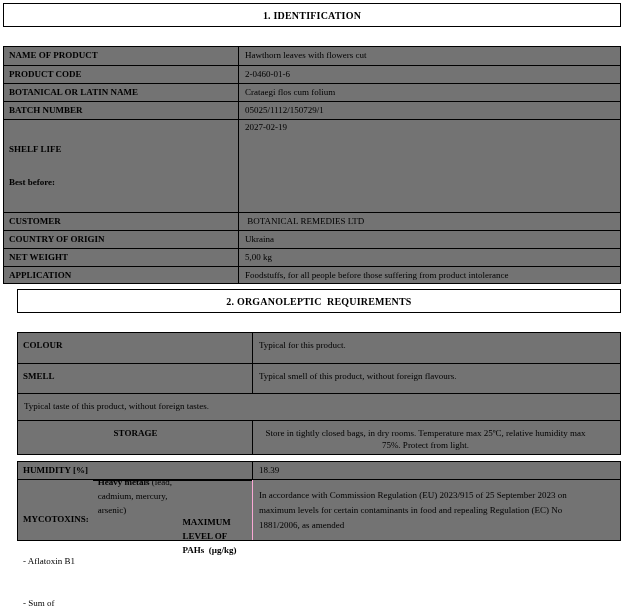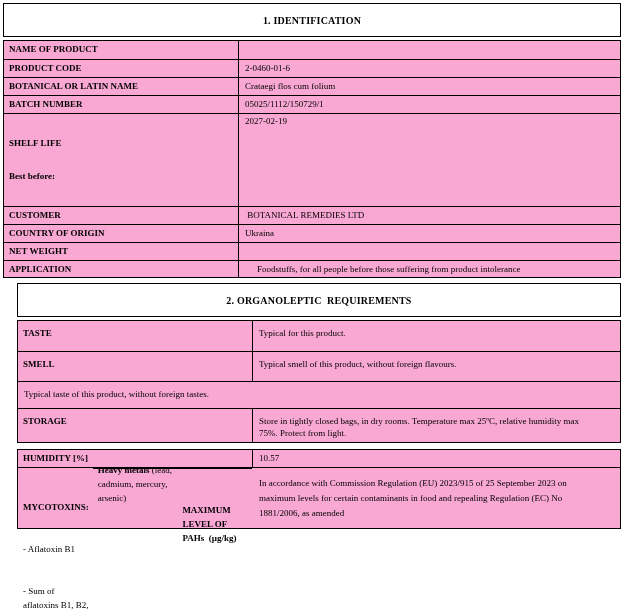--- a/index.html
+++ b/index.html
@@ -7,56 +7,56 @@
   body {
     width: 625px; height: 613px;
     font-family: "Liberation Serif", "DejaVu Serif", serif;
     color: #000;
     overflow: hidden;
   }
   .page { padding: 3px 4px 0 3px; }
 
   .sec-header {
     border: 1.5px solid #000;
-    height: 34px;
+    height: 24px;
     display: flex; align-items: center; justify-content: center;
     font-weight: bold; font-size: 10px;
-    margin-bottom: 3px;
+    margin-bottom: 19px;
     white-space: pre-wrap;
     letter-spacing: 0.2px;
   }
-  .tbl { border: 1.5px solid #000; background: #f9a8d4; }
+  .tbl { border: 1.5px solid #000; background: #737373; }
   .section { margin-bottom: 5px; }
   .section.gap7 { margin-bottom: 6px; padding-left: 14px; }
 
   .row { display: flex; border-top: 1px solid #000; }
   .row:first-child { border-top: none; }
   .lab {
     width: 235px; flex: 0 0 235px;
     border-right: 1px solid #000;
     padding: 2px 4px 2px 5px;
     font-weight: bold;
   }
   .val { flex: 1; padding: 2px 4px 2px 6px; }
   .lab, .val, .bcell, .note { font-size: 9px; line-height: 12px; white-space: pre-wrap; }
   .sublabel { font-weight: bold; }
 
   
-  .r16 { min-height: 16px; gap: 12px; }
+  .r16 { min-height: 16px; }
   .r17 { min-height: 17px; }
   .r18 { min-height: 18px; }
   .r24 { min-height: 24px; }
   .r24 .lab, .r24 .val { line-height: 11px; }
 
   
   .sec2 .lab, .sec2 .val { padding-top: 6px; }
   .sec2 .val { padding-right: 28px; }
   .r29 { min-height: 30px; }
   .r27 { min-height: 27px; }
-  .r33 { min-height: 34px; }
+  .r33 { min-height: 34px; text-align: center; }
 
   
   .block { display: flex; border-top: 1px solid #000; }
   .block-left {
     width: 235px; flex: 0 0 235px;
     border-right: 1px solid #f9a8d4;
     display: flex; 
   }
   .bcell { padding: 4px 4px 2px 5px; border-top: 1px solid #000; line-height: 14px; }
   .bcell:first-child { border-top: none; }
@@ -70,20 +70,21 @@
 </head>
 <body>
 
 <div class="page">
 
   <div class="section">
     <div class="sec-header">1. IDENTIFICATION</div>
     <div class="tbl">
       <div class="row r18">
         <div class="lab">NAME OF PRODUCT</div>
+        <div class="val">Hawthorn leaves with flowers cut</div>
       </div>
       <div class="row r18">
         <div class="lab">PRODUCT CODE</div>
         <div class="val">2-0460-01-6</div>
       </div>
       <div class="row r18">
         <div class="lab">BOTANICAL OR LATIN NAME</div>
         <div class="val">Crataegi flos cum folium</div>
       </div>
       <div class="row r18">
@@ -100,54 +101,55 @@
       <div class="row r18">
         <div class="lab">CUSTOMER</div>
         <div class="val"> BOTANICAL REMEDIES LTD</div>
       </div>
       <div class="row r18">
         <div class="lab">COUNTRY OF ORIGIN</div>
         <div class="val">Ukraina</div>
       </div>
       <div class="row r18">
         <div class="lab">NET WEIGHT</div>
+        <div class="val">5,00 kg</div>
       </div>
       <div class="row r16">
         <div class="lab">APPLICATION</div>
         <div class="val">Foodstuffs, for all people before those suffering from product intolerance</div>
       </div>
     </div>
   </div>
 
   <div class="section gap7 sec2">
     <div class="sec-header">2. ORGANOLEPTIC  REQUIREMENTS</div>
     <div class="tbl">
       <div class="row r29">
-        <div class="lab">TASTE</div>
+        <div class="lab">COLOUR</div>
         <div class="val">Typical for this product.</div>
       </div>
       <div class="row r29">
         <div class="lab">SMELL</div>
         <div class="val">Typical smell of this product, without foreign flavours.</div>
       </div>
       <div class="row r27">
         <div class="val">Typical taste of this product, without foreign tastes.</div>
       </div>
       <div class="row r33">
         <div class="lab">STORAGE</div>
         <div class="val">Store in tightly closed bags, in dry rooms. Temperature max 25ºC, relative humidity max 75%. Protect from light.</div>
       </div>
     </div>
   </div>
 
   <div class="section gap7">
     <div class="tbl">
       <div class="row r17">
         <div class="lab">HUMIDITY [%]</div>
-        <div class="val">10.57</div>
+        <div class="val">18.39</div>
       </div>
       <div class="block">
         <div class="block-left">
           <div class="bcell myco">
             <div class="bcell-title">MYCOTOXINS:</div>
             <div>- Aflatoxin B1</div>
             <div>- Sum of aflatoxins B1, B2, G1, G2</div>
             
           </div>
           <div class="bcell heavy">

